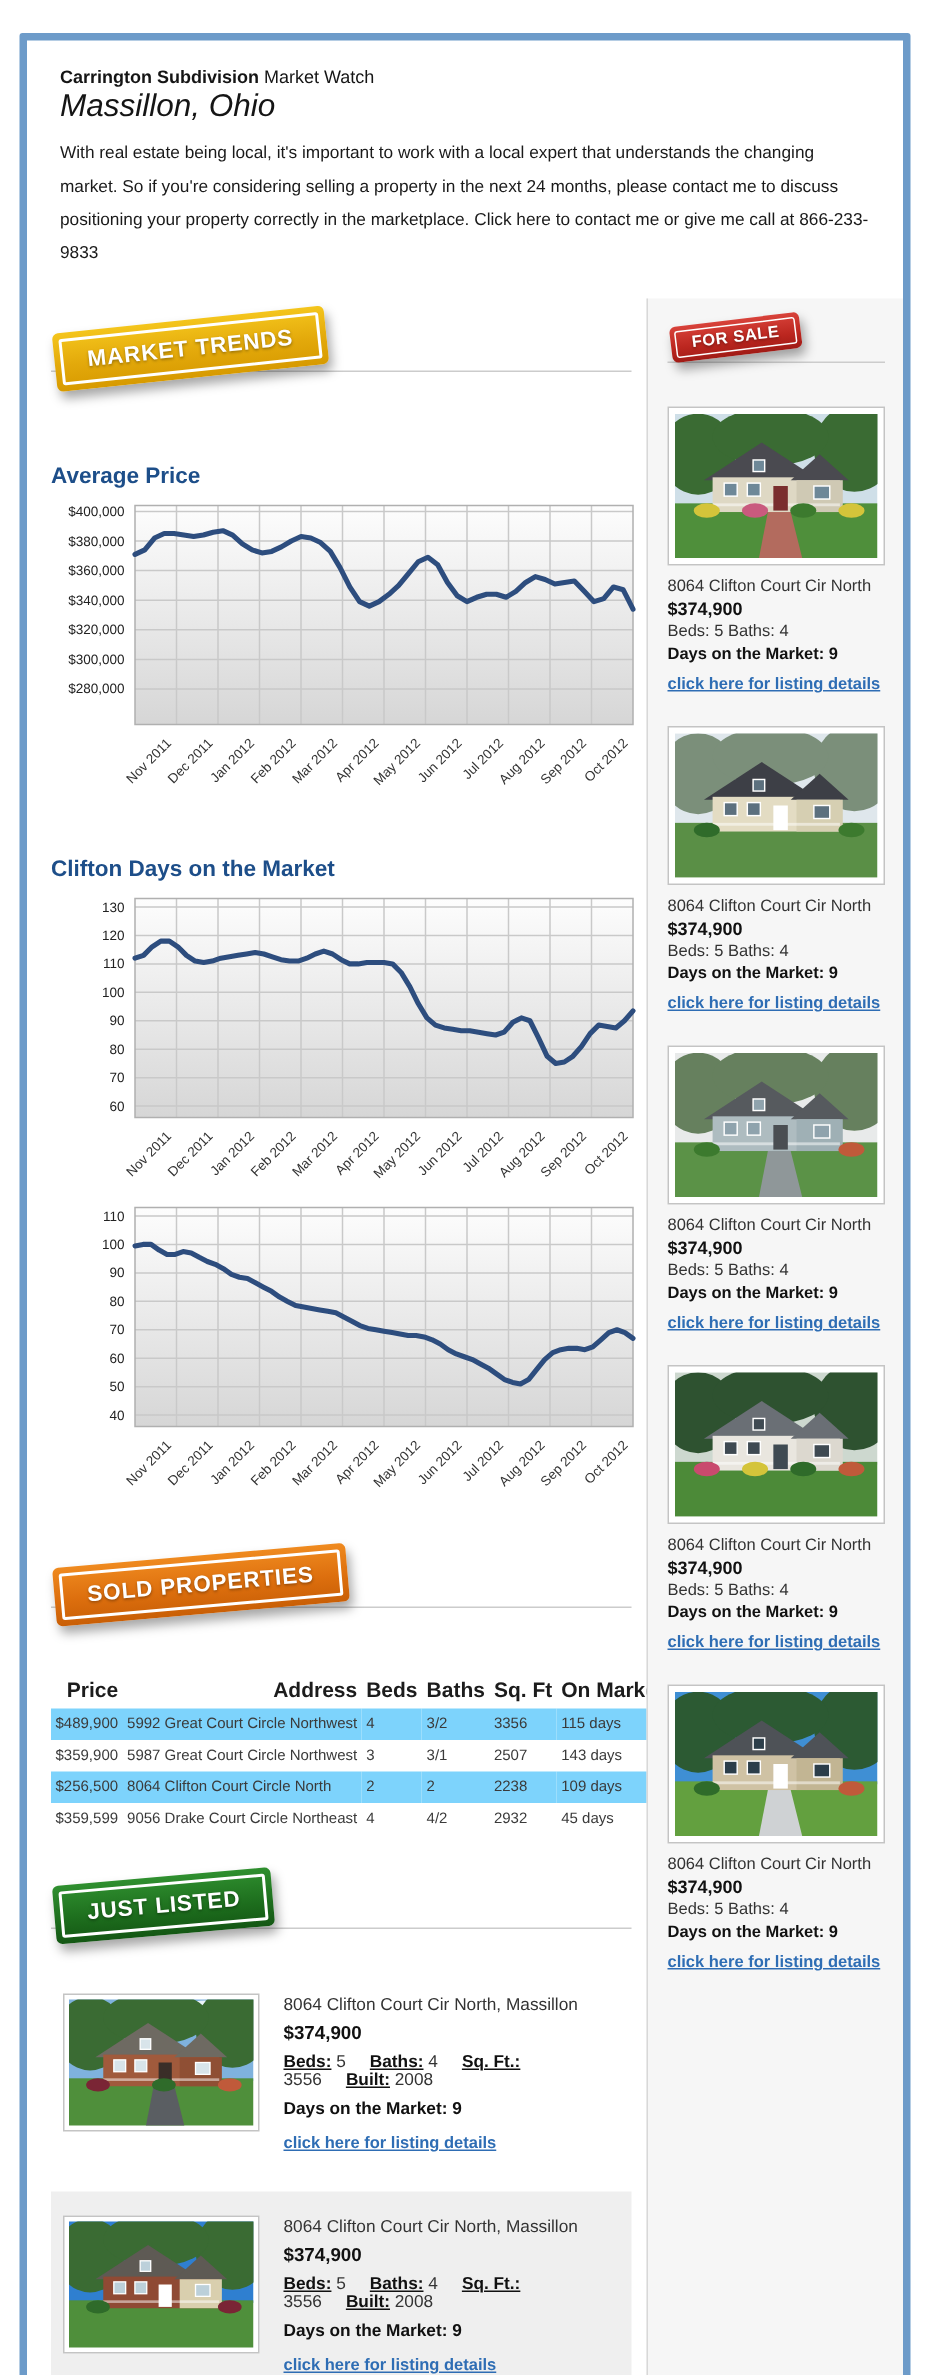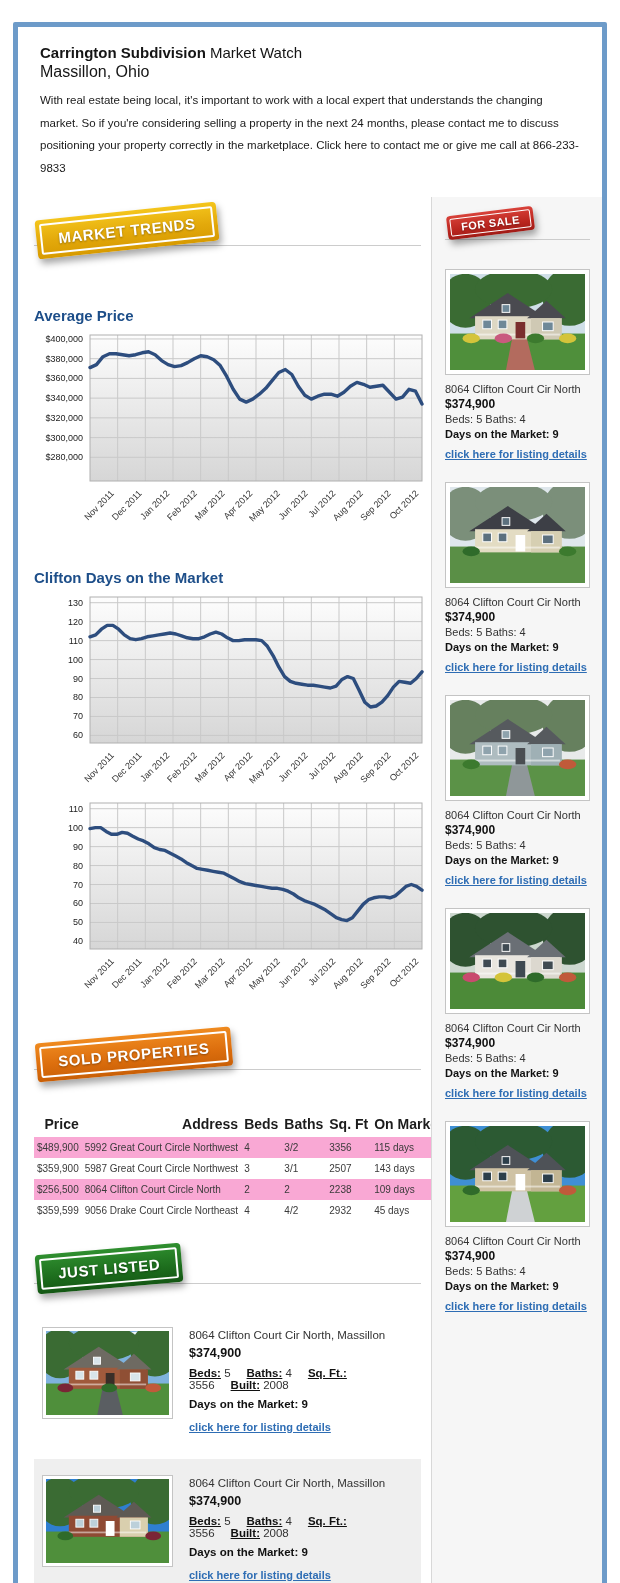--- a/index.html
+++ b/index.html
@@ -1,22 +1,22 @@
 <!DOCTYPE html>
 <html><head>
 <meta charset="utf-8">
 <style>
   html,body{margin:0;padding:0;}
   body{width:620px;background:#ffffff;font-family:"Liberation Sans",sans-serif;color:#222;}
   .frame{margin:22px 13px 0 13px;border:5px solid #6d9bc9;border-radius:2px;background:#fff;}
   
   .header{padding:16px 22px 2px 22px;}
-  .h-title{font-size:15px;color:#151515;margin:0;font-weight:normal;line-height:1.35;}
+  .h-title{font-size:12px;color:#151515;margin:0;font-weight:normal;line-height:1.35;}
   .h-title .bold{font-weight:bold;}
-  .h-sub{font-size:16px;margin:0 0 8px 0;font-weight:normal;color:#151515;}
+  .h-sub{font-size:21px;margin:0 0 8px 0;font-weight:normal;color:#151515;font-style:italic;}
   .intro{font-size:11.5px;line-height:1.95;margin:6px 0 16px 0;color:#1a1a1a;max-width:548px;}
   
   .content{display:flex;align-items:stretch;}
   .main{width:413px;box-sizing:border-box;padding:4px 10px 20px 16px;background:#fff;}
   .sidebar{flex:1;background:#f6f6f6;border-left:1px solid #d8d8d8;box-sizing:border-box;padding:8px 12px 24px 13px;}
   
   .badge-row{position:relative;height:66px;margin:8px 0 2px 0;}
   .badge-row.small{height:48px;margin:4px 0 2px 0;}
   .rule{position:absolute;left:0;right:0;top:36px;border-top:1px solid #cccccc;}
   .badge-row.small .rule{top:30px;}
@@ -43,21 +43,21 @@
   .photo-frame svg{display:block;width:100%;height:96px;}
   .s-addr{font-size:11px;color:#333;margin:2px 0;}
   .s-price{font-size:12px;font-weight:bold;color:#111;margin:2px 0;}
   .s-bb{font-size:11px;color:#333;margin:2px 0 3px 0;}
   .s-days{font-size:11px;font-weight:bold;color:#111;margin:2px 0 4px 0;}
   a.link{color:#2e6db4;font-weight:bold;font-size:11px;text-decoration:underline;cursor:pointer;display:inline-block;}
   
   table.sold{width:100%;border-collapse:collapse;font-size:10px;color:#333;margin:12px 0 4px 0;}
   table.sold th{text-align:right;font-size:14px;color:#1c1c1c;padding:5px 3px;white-space:nowrap;}
   table.sold td{padding:5px 3px;white-space:nowrap;color:#3a3a3a;}
-  table.sold tr.alt{background:#f9a8d4;}
+  table.sold tr.alt{background:#7dd3fc;}
   
   .jl-item{display:flex;gap:16px;padding:12px 8px;}
   .jl-item.alt{background:#efefef;margin-top:12px;padding:16px 10px 20px 8px;}
   .jl-photo{width:123px;flex:none;background:#fff;border:1px solid #c4c4c4;padding:3px;align-self:flex-start;}
   .jl-photo svg{display:block;width:100%;height:84px;}
   .jl-addr{font-size:11.5px;color:#333;margin:2px 0 5px 0;}
   .jl-price{font-size:12.5px;font-weight:bold;color:#111;margin:0 0 7px 0;}
   .jl-specs{font-size:11.5px;color:#333;margin:0 0 7px 0;}
   .jl-specs .spec{margin-right:16px;}
   .jl-specs b{color:#111;text-decoration:underline;}

